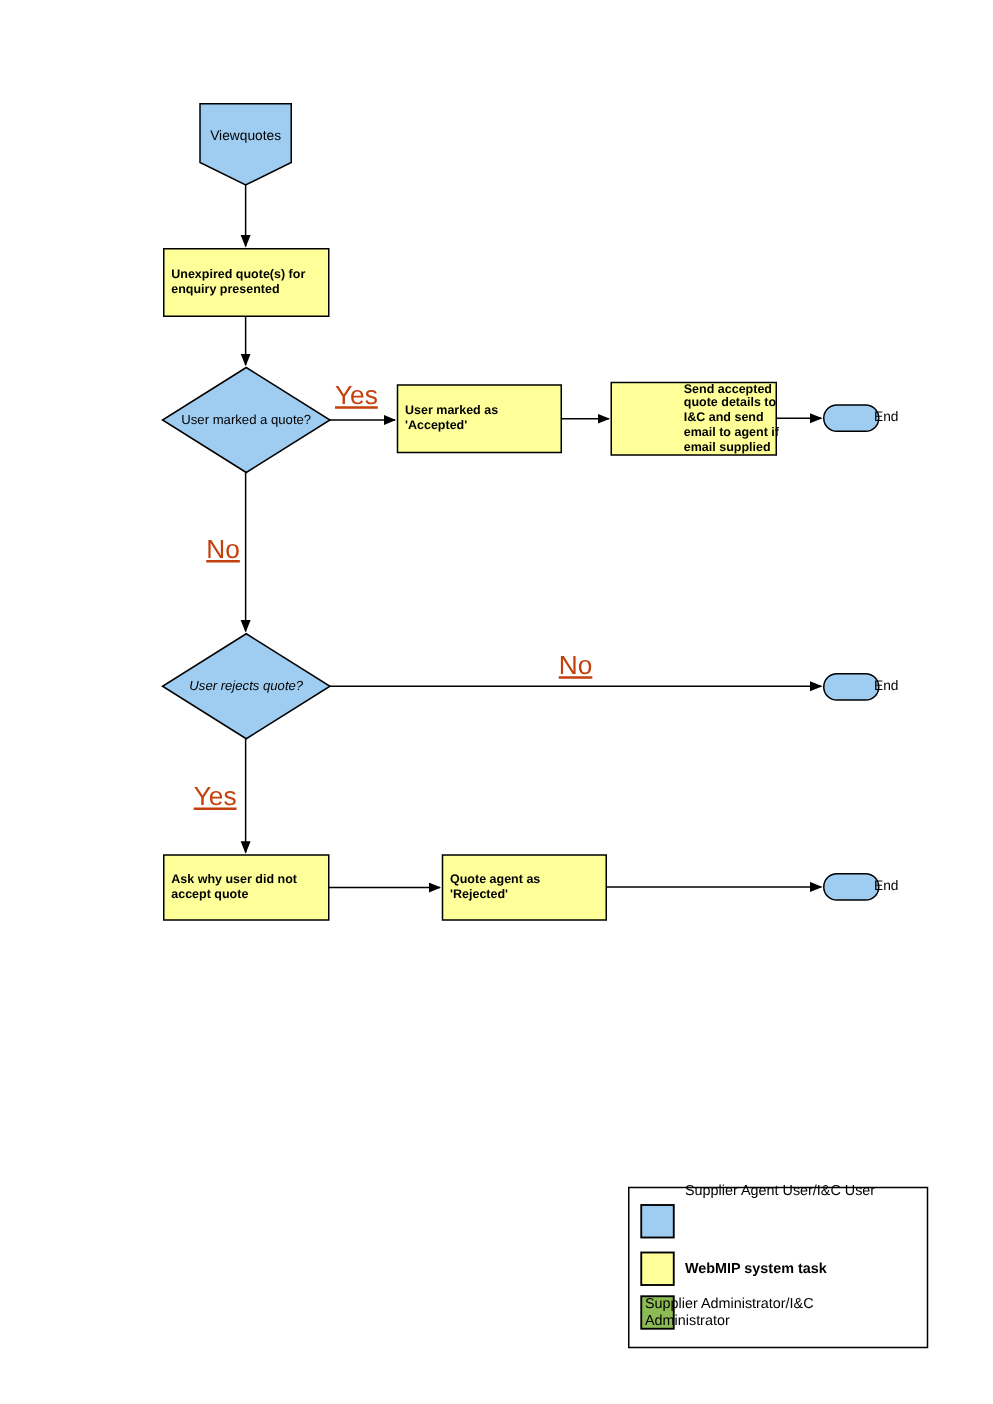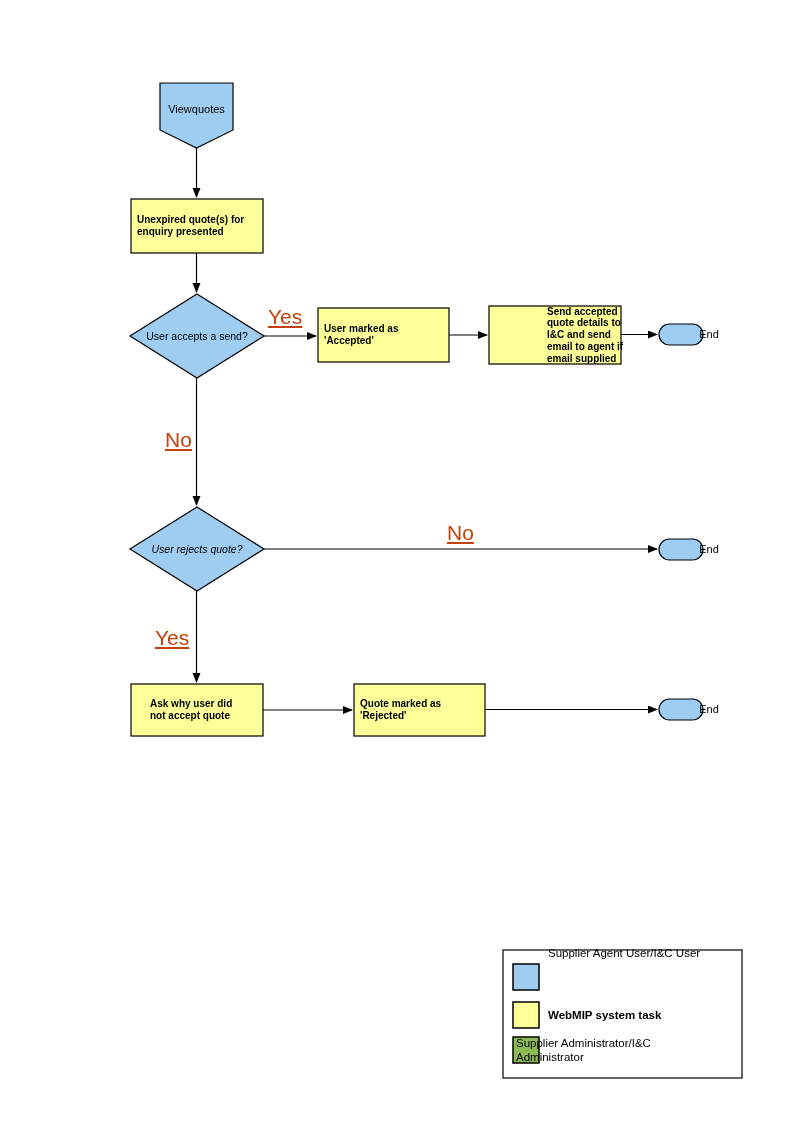--- a/index.html
+++ b/index.html
@@ -107,35 +107,35 @@
   <rect x="503" y="950" width="239" height="128" fill="#ffffff" stroke="#000000" stroke-width="1.2"></rect>
   <rect x="513" y="964" width="26" height="26" fill="#9fcdf2" stroke="#000000" stroke-width="1.5"></rect>
   <rect x="513" y="1002" width="26" height="26" fill="#ffff99" stroke="#000000" stroke-width="1.5"></rect>
   <rect x="513" y="1037" width="26" height="26" fill="#8cbb55" stroke="#000000" stroke-width="1.5"></rect>
 </svg>
 
 <div class="node-label lbl-start" style="left:160px; top:83px; width:73px; height:52px;">Viewquotes</div>
 
 <div class="node-label lbl-process" style="left:133px; top:199px; width:128px; height:54px; padding:0 4px; box-sizing:border-box;">Unexpired quote(s) for enquiry presented</div>
 
-<div class="node-label lbl-decision" style="left:143px; top:294px; width:108px; height:84px;">User accepts a send?</div>
+<div class="node-label lbl-decision" style="left:143px; top:294px; width:108px; height:84px;">User marked a quote?</div>
 
 <div class="node-label lbl-process" style="left:320px; top:308px; width:127px; height:54px; padding:0 4px; box-sizing:border-box;">User  marked as 'Accepted'</div>
 
 <div class="node-label lbl-process" style="left:491px; top:306px; width:128px; height:58px; padding:0 20px; box-sizing:border-box;margin-left:36px;">Send accepted quote details to I&amp;C and send email to agent if email supplied</div>
 
 <div class="node-label lbl-end" style="left:659px; top:324px; width:44px; height:21px;">End</div>
 
 <div class="node-label lbl-decision" style="left:143px; top:507px; width:108px; height:84px;font-style:italic;">User rejects quote?</div>
 
 <div class="node-label lbl-end" style="left:659px; top:539px; width:44px; height:21px;">End</div>
 
-<div class="node-label lbl-process" style="left:133px; top:684px; width:128px; height:52px; padding:0 17px; box-sizing:border-box;">Ask why user did not accept quote</div>
+<div class="node-label lbl-process" style="left:133px; top:684px; width:128px; height:52px; padding:0 4px; box-sizing:border-box;">Ask why user did not accept quote</div>
 
-<div class="node-label lbl-process" style="left:356px; top:684px; width:127px; height:52px; padding:0 4px; box-sizing:border-box;">Quote  marked as 'Rejected'</div>
+<div class="node-label lbl-process" style="left:356px; top:684px; width:127px; height:52px; padding:0 4px; box-sizing:border-box;">Quote  agent as 'Rejected'</div>
 
 <div class="node-label lbl-end" style="left:659px; top:699px; width:44px; height:21px;">End</div>
 
 <div class="edge-label" style="left:268px; top:306px;">Yes</div>
 <div class="edge-label" style="left:165px; top:429px;">No</div>
 <div class="edge-label" style="left:447px; top:522px;">No</div>
 <div class="edge-label" style="left:155px; top:627px;">Yes</div>
 
 <div class="legend-text" style="left:548px; top:946px; width:188px;">Supplier Agent User/I&amp;C User</div>
 <div class="legend-text" style="left:548px; top:1008px; width:188px;font-weight:bold;">WebMIP system task</div>

